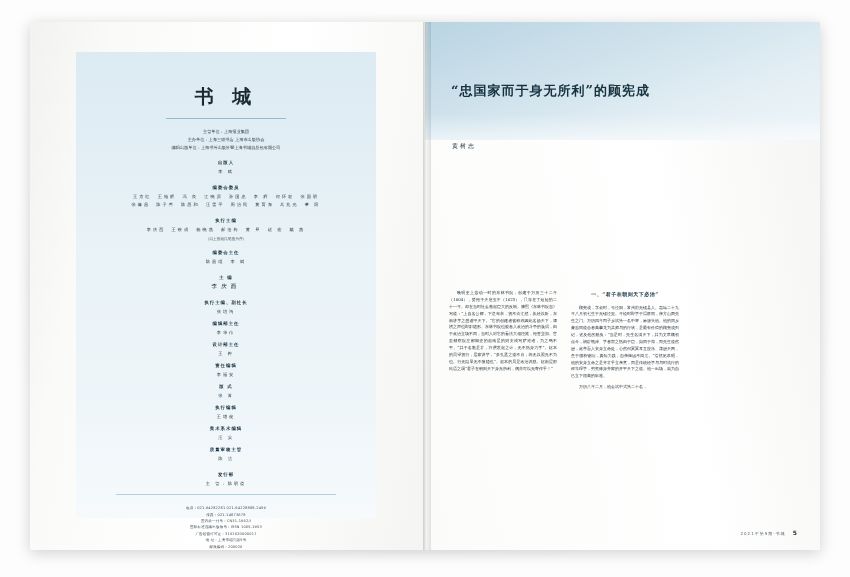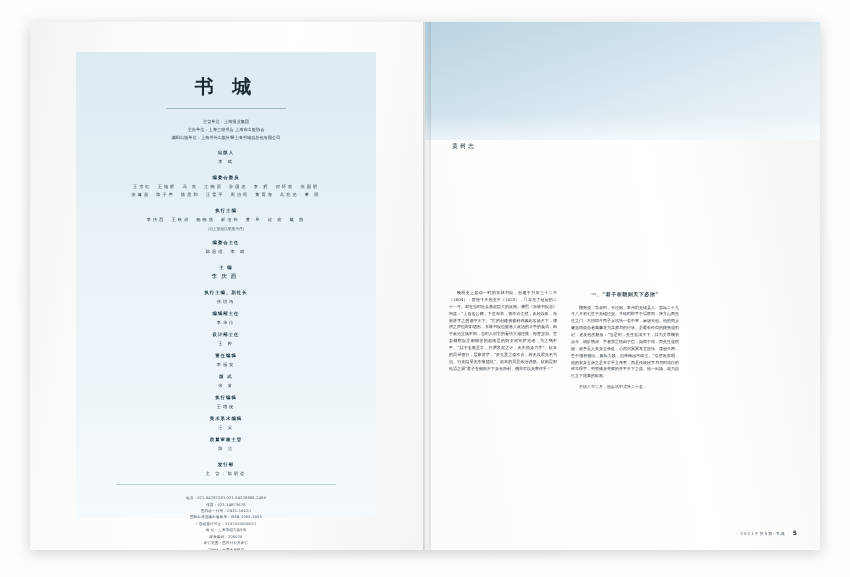--- a/index.html
+++ b/index.html
@@ -31,21 +31,21 @@
     width:395px;height:528px;
     background:linear-gradient(100deg,#f2f2f0 0%,#fafaf8 18%,#ffffff 55%,#f4f4f2 100%);
     overflow:hidden;
   }
   .left-panel{
     position:absolute;left:46px;top:30px;width:300px;height:466px;
     background:linear-gradient(180deg,#dceaf2 0%,#e8f2f7 40%,#eef5f9 75%,#f6fafc 100%);
   }
   .masthead{
     text-align:center;
-    padding-top:22px;
+    padding-top:32px;
   }
   .masthead .title{
     font-family:"DejaVu Serif", serif;
     font-size:19px;letter-spacing:6px;color:#1a2a33;font-weight:700;
   }
   .rule{
     width:120px;height:1px;background:#9fb9c6;margin:8px auto 9px auto;
   }
   .credits{margin-top:4px;}
   .credits div{font-size:4.2px;line-height:1.85;color:#2d3b45;}
@@ -226,20 +226,21 @@
           <div class="k">发行范围：国内外公开发行</div>
           <div class="k">订阅处：全国各地邮局</div>
 
         </div>
 
       </div>
     </div>
 
     <div class="page-right">
       <div class="hero"></div>
+      <div class="art-title">“忠国家而于身无所利”的顾宪成</div>
       <div class="byline">黄树志</div>
 
       <div class="cols">
         <div class="col">
           <p>晚明史上轰动一时的东林书院，创建于万历三十二年（1604），焚毁于天启五年（1625），只存在了短短的二十一年。却在当时社会激起巨大的反响。康熙《东林书院志》写道：“上自名公卿，下迨布衣，贤不肖汇然，执经以听，东南讲学之盛遂甲天下。”它的创建者被称或因此名扬天下，谭祺之声也即影随形。东林书院也被卷入政治的斗争的漩涡，由于政治立场不同，当时人对它的看法大相径庭，毁誉交加。官至都察院左都御史的赵南星的则支或写萨避难，为之鸣不平。“其于名教是非，往撰发起之计，无不抵身力学”。赵本的局望贤行，居家讲学，“多孔孟之道不肖，善无以照无不为也。行无隐显无不狼随也”。赵本的局是政治诉脱。赵南星那民语之谓“君子在朝则天下身无所利，偶亦可以无寄作乎！”</p>
         </div>
         <div class="col">
           <div class="sec-head">一、“君子在朝则天下必治”</div>
           <p>顾宪成，字叔时，号泾阳，常州府无锡县人。嘉靖二十九年八月初七生于无锡泾里。年轻时即学于渭桥同，薛方山两先生之门。万历四年丙子乡试第一名中举，麻源头他。他的同乡兼志同道合者高攀龙为其师与的行状，是最有价值的顾宪成列记，述及他的魁负：“当是时，先生名满天下，其为文章颖初点今，朗辟瓶岸、学者宗之抵由于巨，如同于海，而先生道然逊，此亭吾人安身立命处，心然何冥冥耳互应乐、谦逊天网，鱼于微析管院，真知力践，自亲懂困不回光。”浩然尾求昭，他的安身立命之是并非乎立亲意，而是传统经学与与时流行的程朱理学，穷究修身齐家的开平天下之道。他一出场，就为自己立下很高的标准。</p>
           <p>万历八年二月，他会试中式第二十名，</p>

